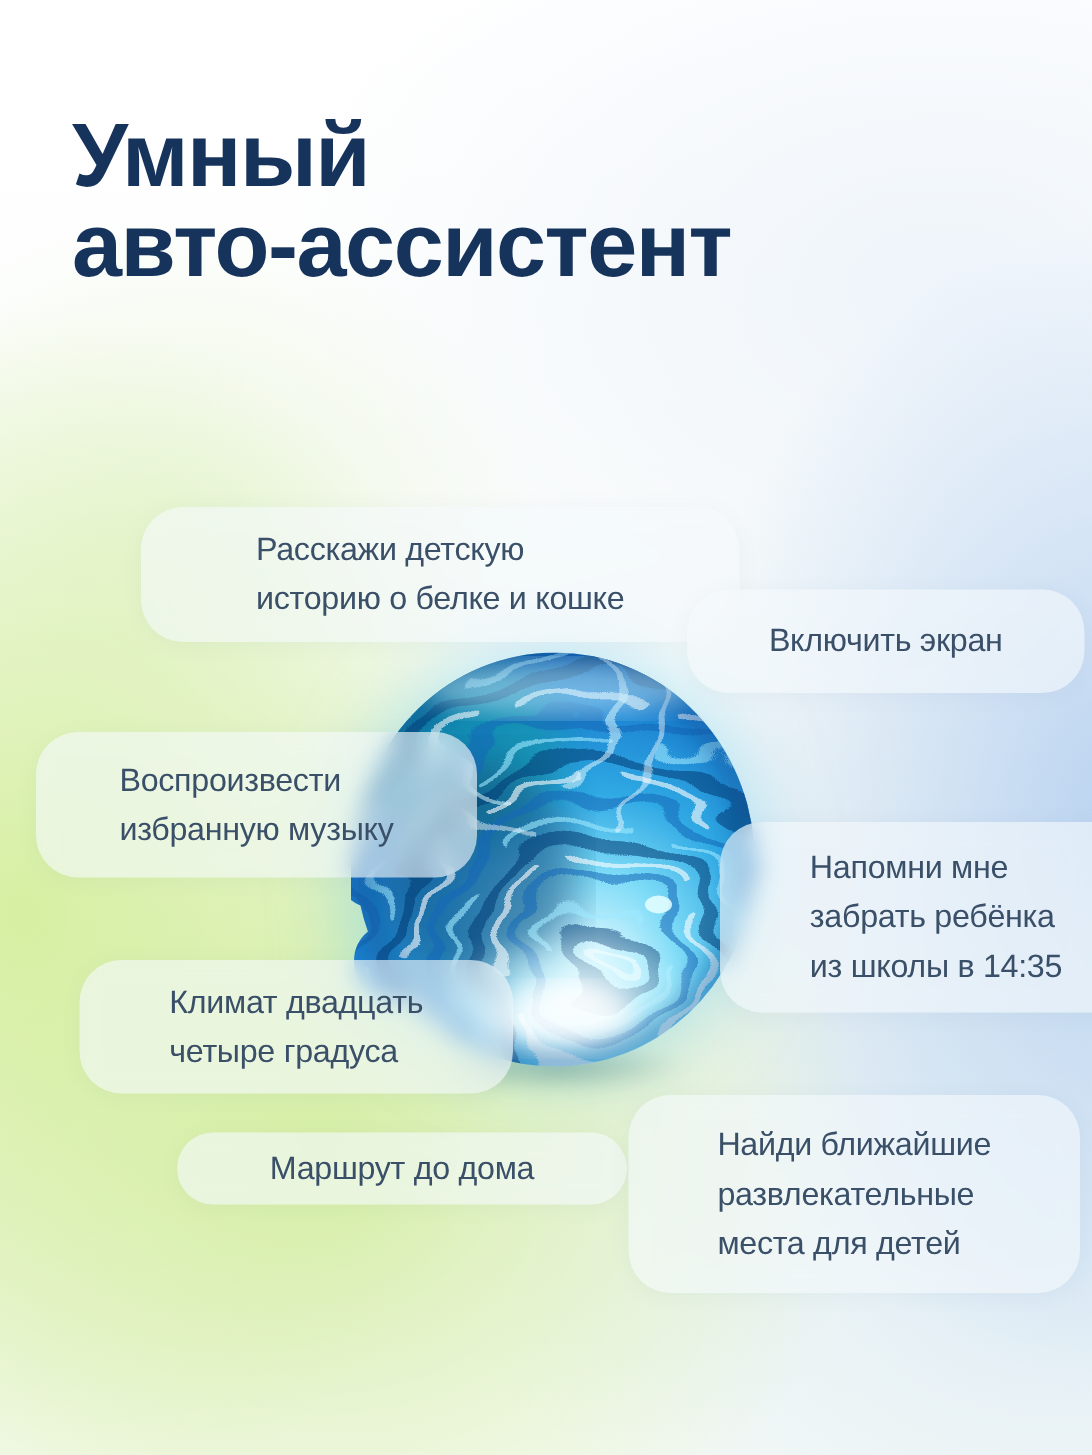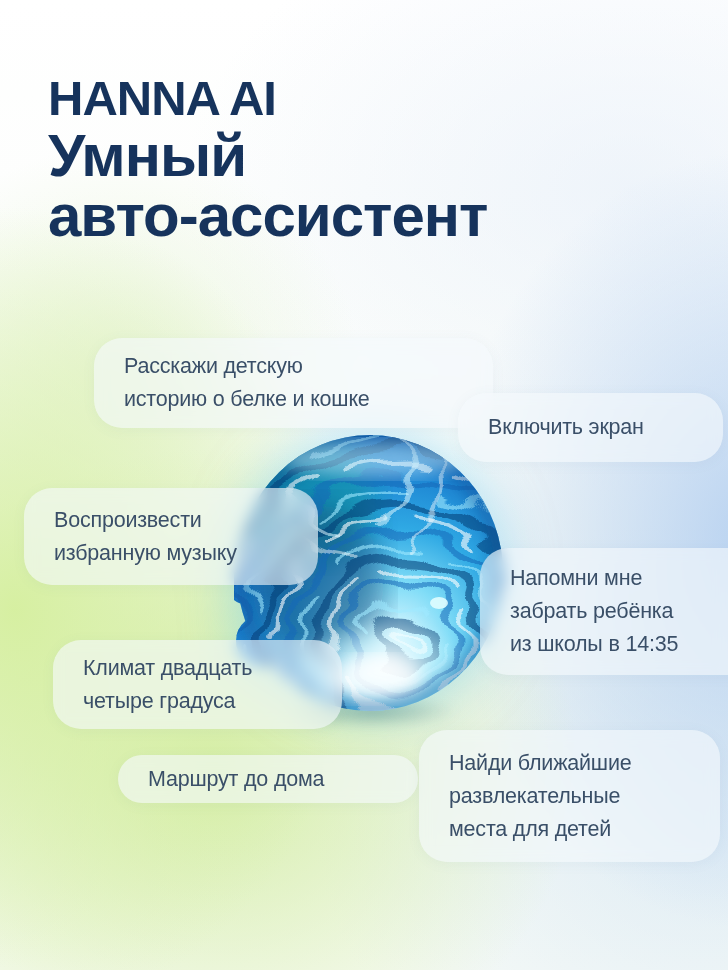--- a/index.html
+++ b/index.html
@@ -27,20 +27,21 @@
     letter-spacing:-1px;white-space:pre-line;color:#16335c;margin-top:2px;
   }
   .bubble{
     position:absolute;z-index:3;
     display:flex;align-items:center;
     background:rgba(243,248,251,0.62);
     border-radius:28px;
     padding:0 30px;
     box-shadow:0 2px 14px rgba(90,120,150,0.06);
     backdrop-filter:blur(7px);
+    justify-content:center;
     -webkit-backdrop-filter:blur(7px);
   }
   .bubble-text{
     font-size:21.5px;line-height:33px;letter-spacing:-0.2px;
     color:#3a4f68;white-space:pre-line;
   }
   .b1{left:94px;  top:338px; width:339px; height:90px;}
   .b2{left:458px; top:393px; width:205px; height:69px;}
   .b3{left:24px;  top:488px; width:234px; height:97px;}
   .b4{left:480px; top:548px; width:228px; height:127px;}
@@ -56,21 +57,20 @@
     background:radial-gradient(closest-side, rgba(42,84,74,0.42), rgba(42,84,74,0) 78%);
     filter:blur(6px);
   }
 </style>
 </head>
 <body>
 
 <div class="page">
 
   <header class="header">
-    <h1 class="brand">HANNA AI</h1>
     <div class="subtitle">Умный
 авто-ассистент</div>
   </header>
 
   <div class="orb-shadow"></div>
 
   <svg class="orb" width="272" height="282" viewBox="0 0 272 282">
     <defs>
       <clipPath id="blob">
         <ellipse cx="136" cy="140" rx="133" ry="138"></ellipse>

